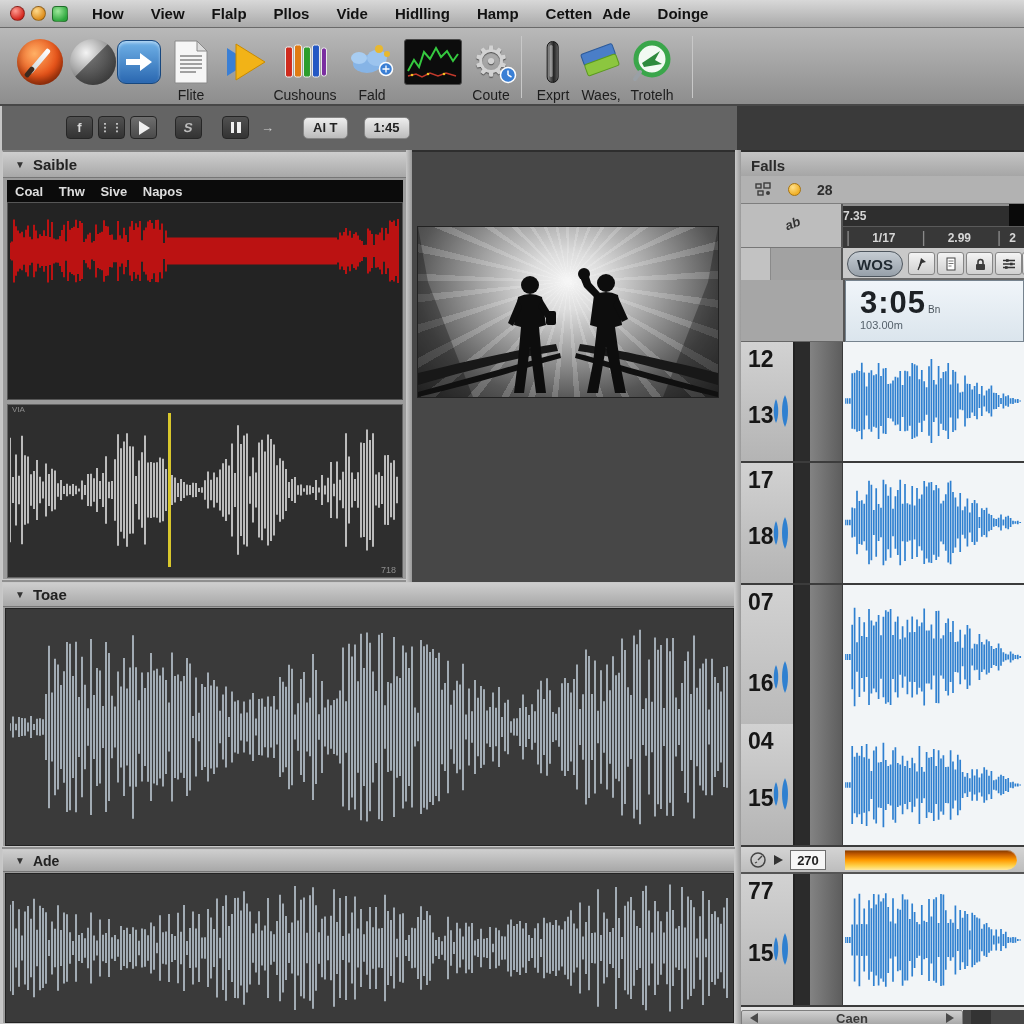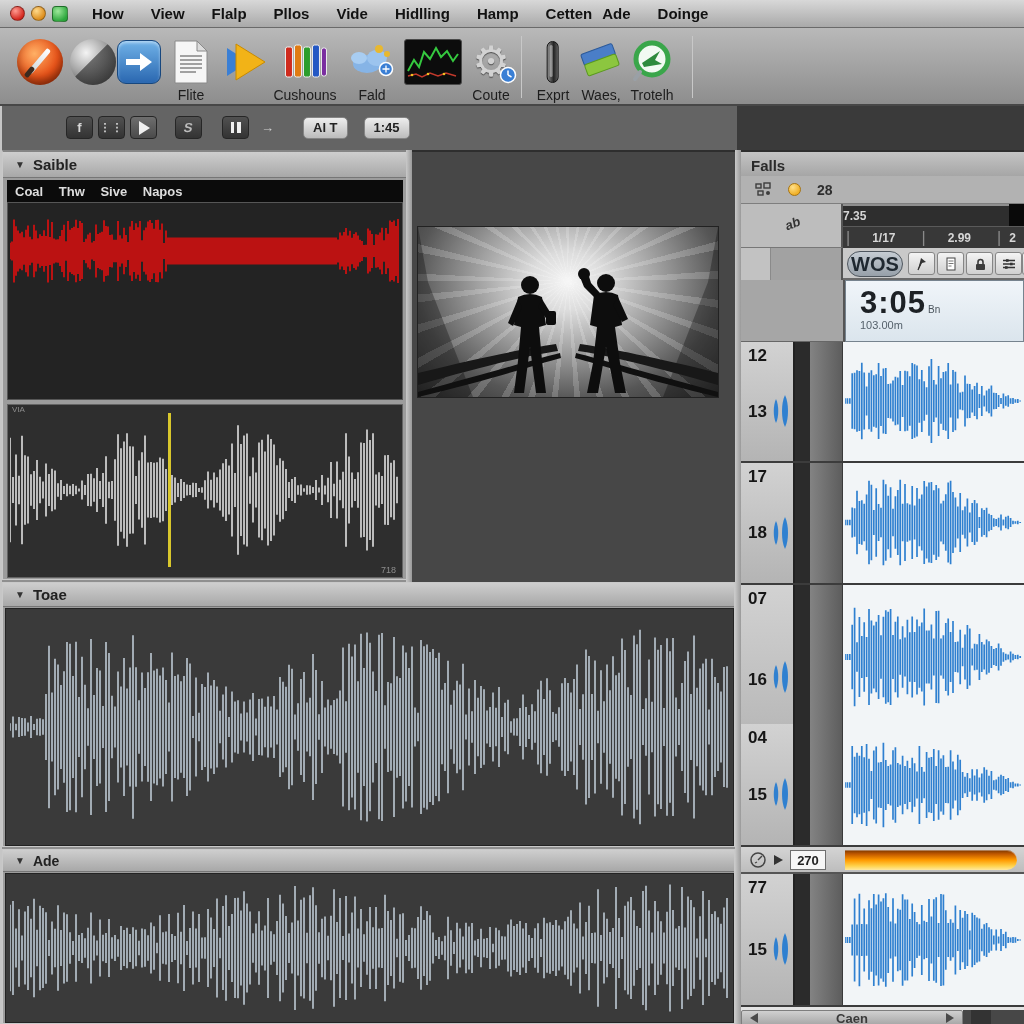--- a/index.html
+++ b/index.html
@@ -15,21 +15,21 @@
   .vsep{position:absolute;top:8px;height:62px;width:1px;background:#767676;border-right:1px solid #c8c8c8}
   .tbtn{width:27px;height:23px;border-radius:4px;background:linear-gradient(#515151,#333);border:1px solid #262626;
     color:#d8d8d8;font-size:13px;font-weight:bold;display:flex;align-items:center;justify-content:center}
   .lbtn{height:22px;padding:0 9px;border-radius:5px;background:linear-gradient(#eee,#bcbcbc);border:1px solid #858585;
     color:#222;font-weight:bold;font-size:13px;display:flex;align-items:center;white-space:nowrap}
   .phead{background:linear-gradient(#cecece,#a8a8a8);border-bottom:1px solid #767676;display:flex;align-items:center;
     gap:8px;padding-left:12px;font-size:15px;font-weight:bold;color:#222}
   .tri{font-size:10px;color:#333}
   .trow{left:0;width:283px;border-bottom:2px solid #3c3c3c;position:absolute}
   .thead{position:absolute;left:0;top:0;width:54px;height:100%;background:linear-gradient(#d2d2d2,#b4b4b4);border-right:2px solid #222}
-  .tnum{position:absolute;left:7px;font-size:17px;font-weight:bold;color:#161616}
+  .tnum{position:absolute;left:7px;font-size:23px;font-weight:bold;color:#161616}
   .tnum.top{top:4px}.tnum.bot{top:50%}
   .blue-ic{position:absolute;right:0;top:44%;width:24px;height:36px;color:#2f80d0}
   .tdark{position:absolute;left:54px;top:0;width:15px;height:100%;background:#2b2b2b}
   .tgut{position:absolute;left:69px;top:0;width:33px;height:100%;background:linear-gradient(90deg,#838383,#5d5d5d);border-right:1px solid #3a3a3a}
   .twhite{position:absolute;left:102px;top:0;width:181px;height:100%;background:#f2f5f7}
   .twave{position:absolute;left:2px;top:12%;width:177px;height:76%}
   .sbtn{position:absolute;top:4px;width:27px;height:23px;background:linear-gradient(#f4f4f4,#d0d0d0);
     border:1px solid #868686;border-radius:3px;display:flex;align-items:center;justify-content:center}
   .rulertxt{font-size:12px;font-weight:bold;color:#d6d6d6}
   .arrow-l{width:0;height:0;border-top:5px solid transparent;border-bottom:5px solid transparent;border-right:8px solid #4a4a4a}
@@ -350,21 +350,21 @@
         <span class="rulertxt" style="margin-left:22px">2.99</span>
         <span style="color:#8a8a8a;margin-left:26px">|</span>
         <span class="rulertxt" style="margin-left:8px">2</span>
       </div>
     </div>
 
     <div class="abs" style="left:0;top:96px;width:283px;height:32px;background:#c9c9c9;border-bottom:2px solid #6a6a6a">
       <div class="abs" style="left:0;top:0;width:102px;height:32px;background:#a2a2a2;border-right:2px solid #555">
         <div class="abs" style="left:0;top:0;width:30px;height:32px;background:#c2c2c2;border-right:1px solid #8a8a8a"></div>
       </div>
-      <div class="abs" style="left:106px;top:3px;width:56px;height:26px;border-radius:13px;background:linear-gradient(#c5ccd3,#97a0a9);border:1px solid #4e565e;display:flex;align-items:center;justify-content:center;font-size:20px;font-weight:bold;color:#1f2830">WOS</div>
+      <div class="abs" style="left:106px;top:3px;width:56px;height:26px;border-radius:13px;background:linear-gradient(#c5ccd3,#97a0a9);border:1px solid #4e565e;display:flex;align-items:center;justify-content:center;font-size:15px;font-weight:bold;color:#1f2830">WOS</div>
       <div class="sbtn" style="left:167px">
         <svg width="15" height="15">
             <path d="M4,14 L7,2 L12,6 L8,7 Z" fill="#333"></path>
             <path d="M4,14 L7,7" stroke="#333" stroke-width="1.3"></path>
           </svg>
       </div>
       <div class="sbtn" style="left:196px">
         <svg width="15" height="16">
             <rect x="4" y="2" width="8" height="12" fill="#fff" stroke="#444"></rect>
             <path d="M5.5,5h5M5.5,7.5h5M5.5,10h3" stroke="#777" stroke-width="1"></path>

